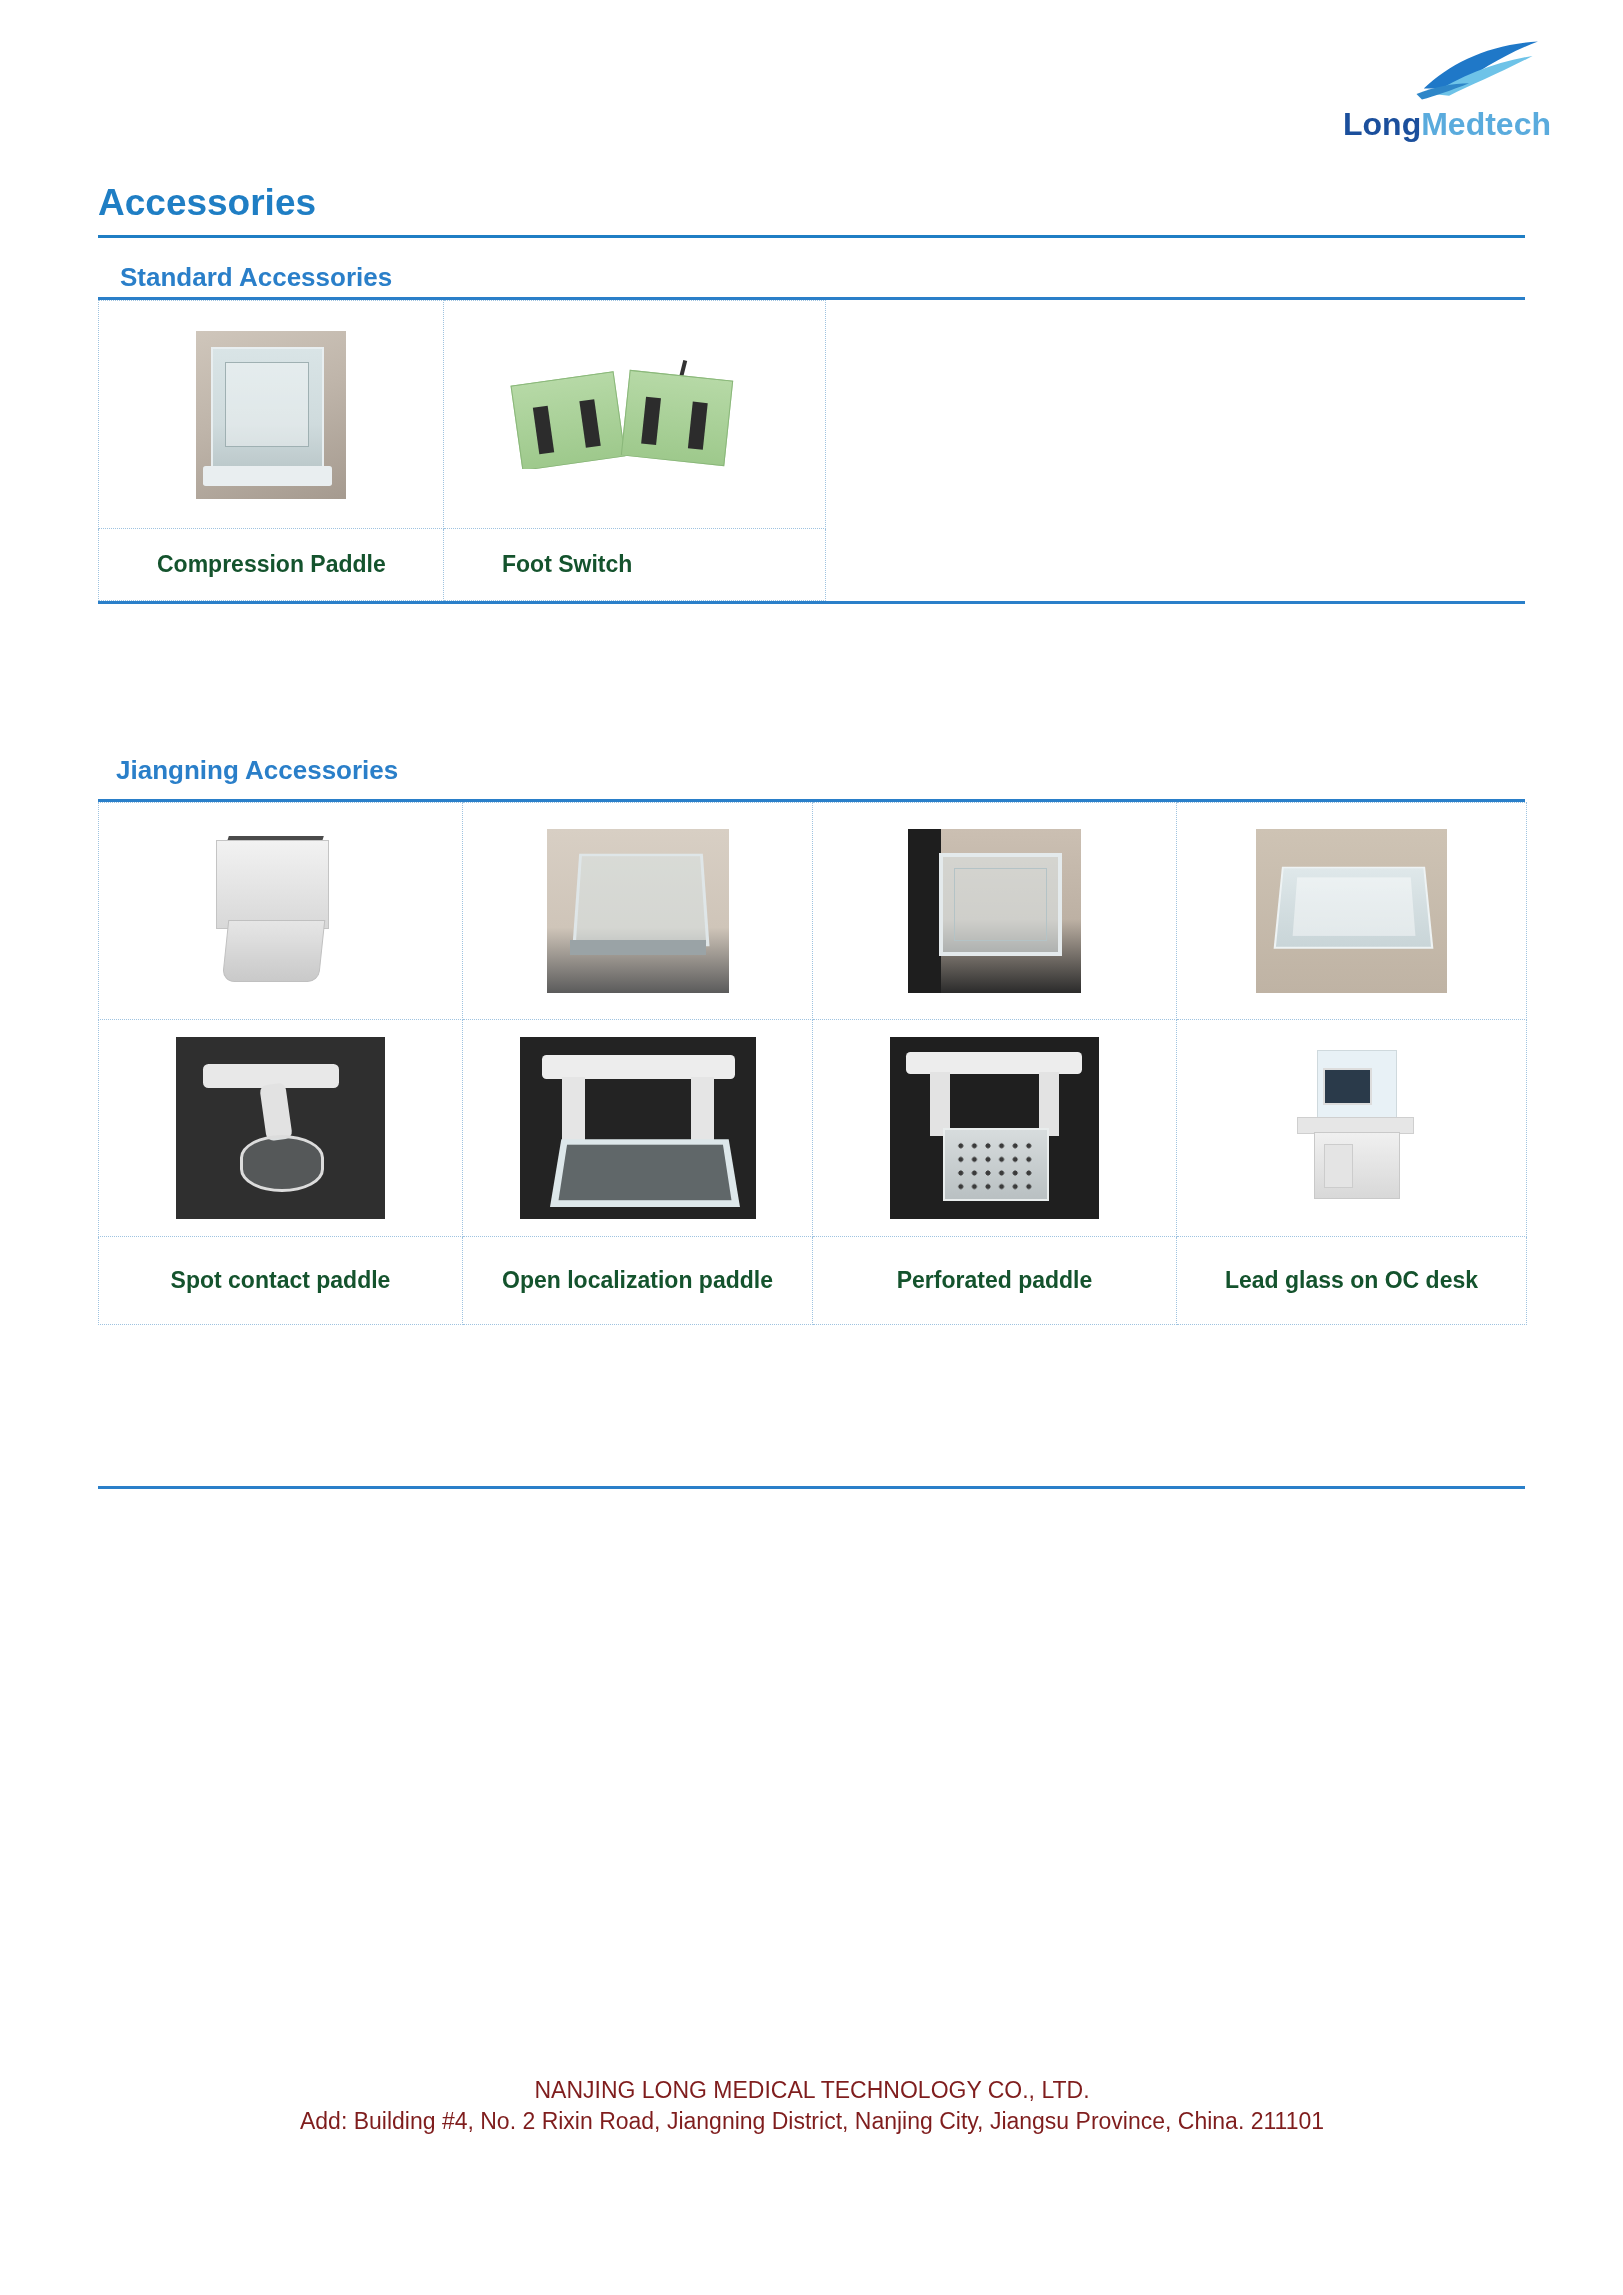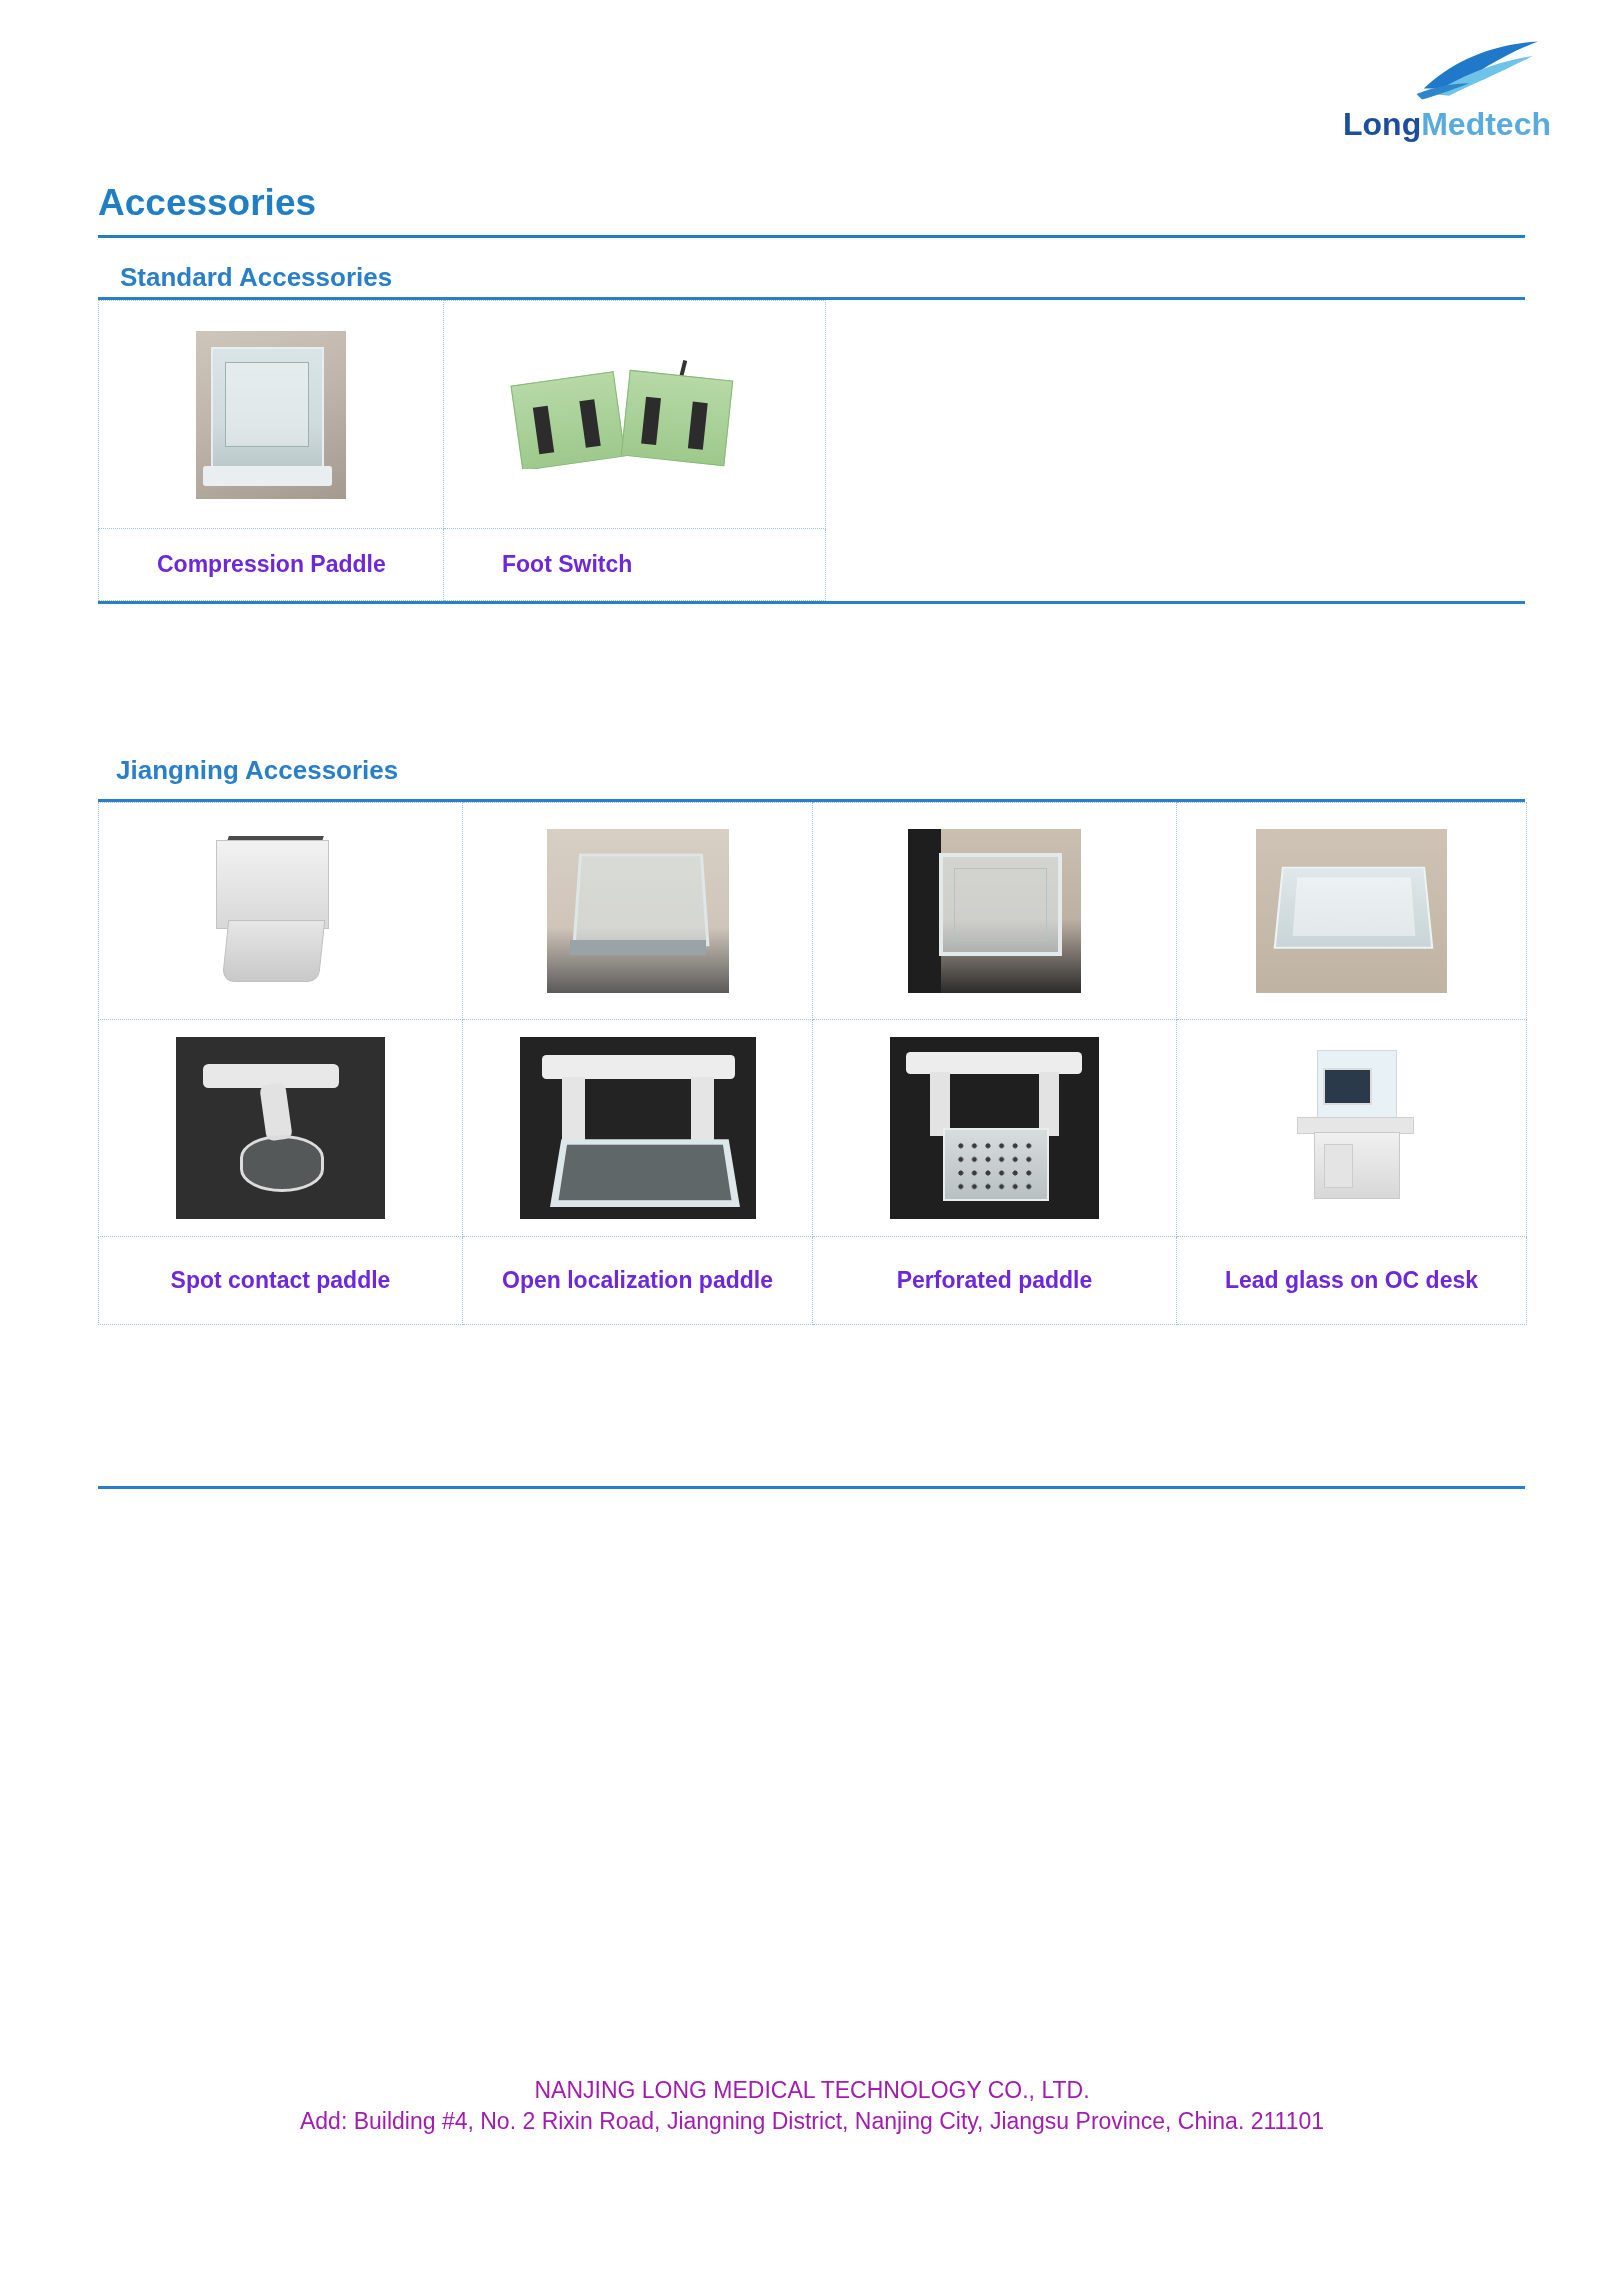--- a/index.html
+++ b/index.html
@@ -82,21 +82,21 @@
   }
   table.acc td {
     border: 0.9px dotted #9fc3e0;
     vertical-align: middle;
     text-align: center;
     padding: 0;
   }
   .cap {
     font-size: 23px;
     font-weight: bold;
-    color: #6d28d9;
+    color: #14532d;
     line-height: 1.12;
     padding: 5.5px 5.5px;
     display: block;
   }
   .cap.left { text-align: left; padding-left: 58px; }
 
   
   #std-table {
     left: 98px;
     top: 300px;
@@ -324,21 +324,21 @@
 
   
   .footer {
     position: absolute;
     left: 0;
     right: 0;
     top: 2075px;
     text-align: center;
     font-size: 23px;
     line-height: 1.35;
-    color: #a21caf;
+    color: #7f1d1d;
   }
   .footer .pageno { margin-top: 5.5px; font-size: 23px; }
 </style>
 </head>
 <body>
 
 <div class="page">
 
   <div class="logo-wrap">
     <div class="logo-mark">

